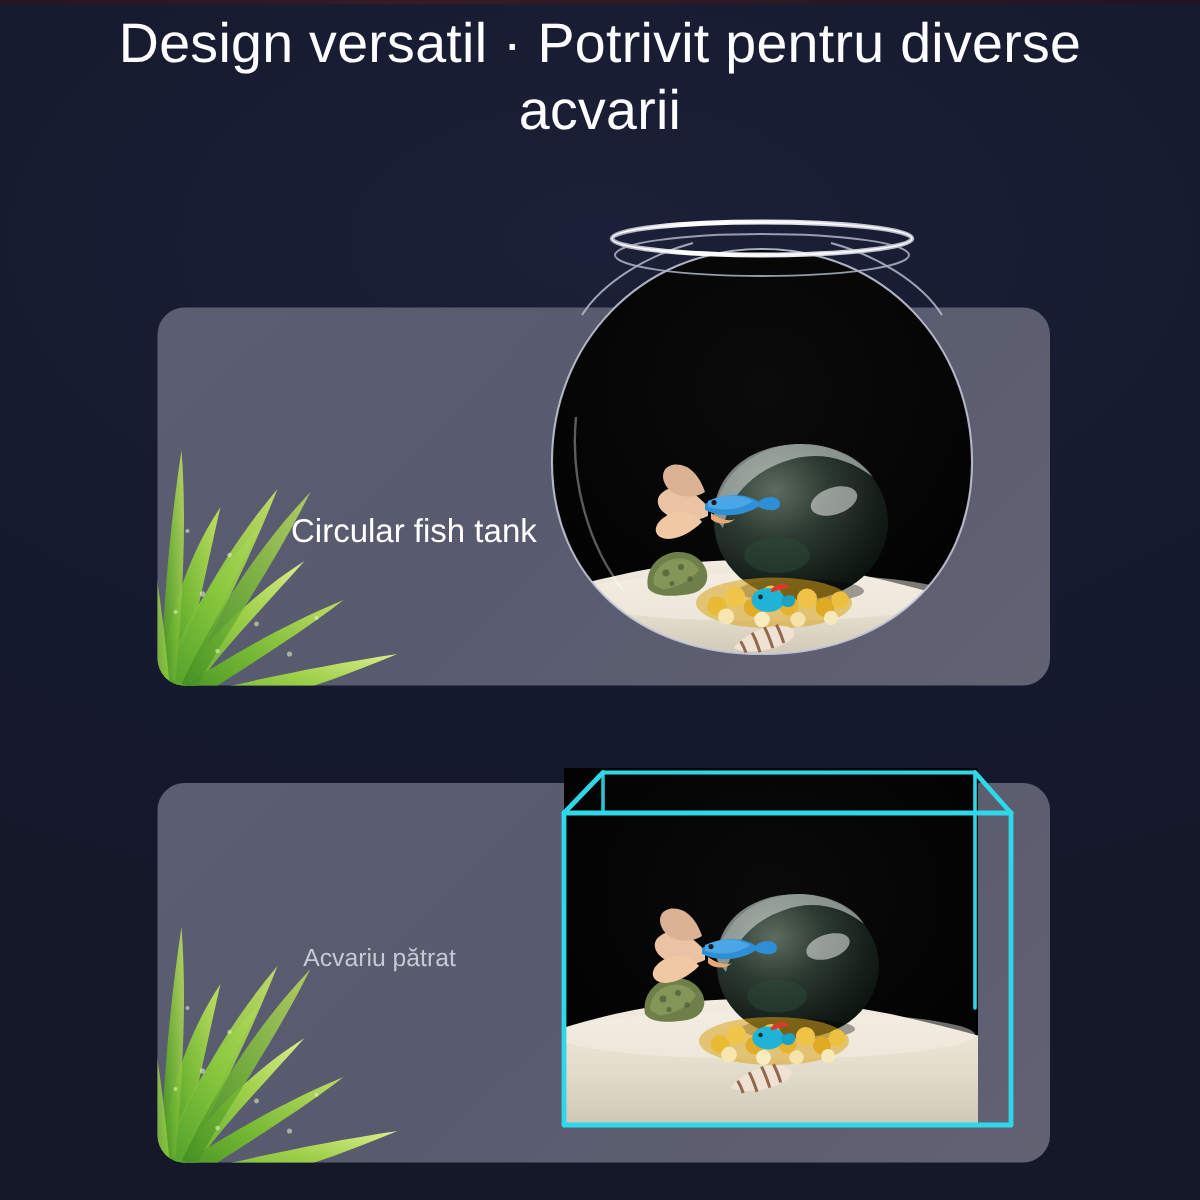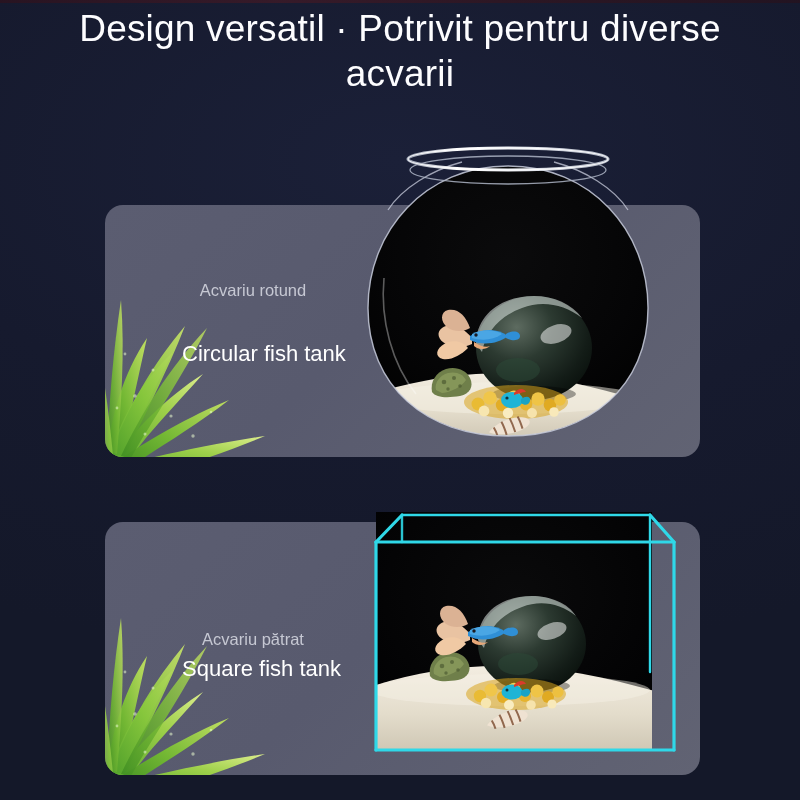--- a/index.html
+++ b/index.html
@@ -59,21 +59,21 @@
   .labels { position:absolute; text-align:center; }
   #labels-round  { left:178px; top:280px; width:150px; }
   #labels-square { left:178px; top:629px; width:150px; }
   .label-ro {
     font-size:16.5px; line-height:21px; color:#c6c8d3; font-weight:400;
   }
   .label-en {
     position:absolute; white-space:nowrap;
     font-size:22px; line-height:26px; color:#ffffff; font-weight:400;
   }
-  #label-en-round  { left:182px; top:341px; }
+  #label-en-round  { left:194px; top:341px; }
   #label-en-square { left:182px; top:656px; }
 
   
   #bowl { position:absolute; left:358px; top:148px; width:300px; height:292px; }
   #bowl svg { width:100%; height:100%; display:block; overflow:visible; }
 
   
   #tank { position:absolute; left:360px; top:472px; width:330px; height:300px; }
   #tank svg { width:100%; height:100%; display:block; overflow:visible; }
 </style>
@@ -130,23 +130,20 @@
                 <circle cx="38" cy="-22" r="1.5"></circle>
               <circle cx="104" cy="-44" r="1.3"></circle>
                 <circle cx="10" cy="-48" r="1.4"></circle>
             </g>
           </g>
         </svg>
       </div>
     </div>
   </div>
 
-  <div class="labels" id="labels-round">
-    <div class="label-ro">Acvariu rotund</div>
-  </div>
   <div class="label-en" id="label-en-round">Circular fish tank</div>
 
   <div id="bowl">
     <svg viewBox="0 0 300 292" xmlns="http://www.w3.org/2000/svg">
       <defs>
         <clipPath id="bowlClip">
           <path d="M150,18 C232,18 290,82 290,160 C290,238 232,288 150,288 C68,288 10,238 10,160 C10,82 68,18 150,18 Z"></path>
         </clipPath>
         <radialGradient id="bowlInner" cx="50%" cy="38%" r="72%">
           <stop offset="0%" stop-color="#0b0b0c"></stop>
@@ -291,21 +288,20 @@
             </g>
           </g>
         </svg>
       </div>
     </div>
   </div>
 
   <div class="labels" id="labels-square">
     <div class="label-ro">Acvariu pătrat</div>
   </div>
-  <div class="label-en" id="label-en-square">Square fish tank</div>
 
   <div id="tank">
     <svg viewBox="0 0 330 300" xmlns="http://www.w3.org/2000/svg">
       <defs>
         <clipPath id="tankClip">
             <rect x="16" y="40" width="276" height="238"></rect>
           </clipPath>
         <radialGradient id="tankInner" cx="50%" cy="35%" r="78%">
           <stop offset="0%" stop-color="#0a0a0b"></stop>
           <stop offset="70%" stop-color="#030304"></stop>

